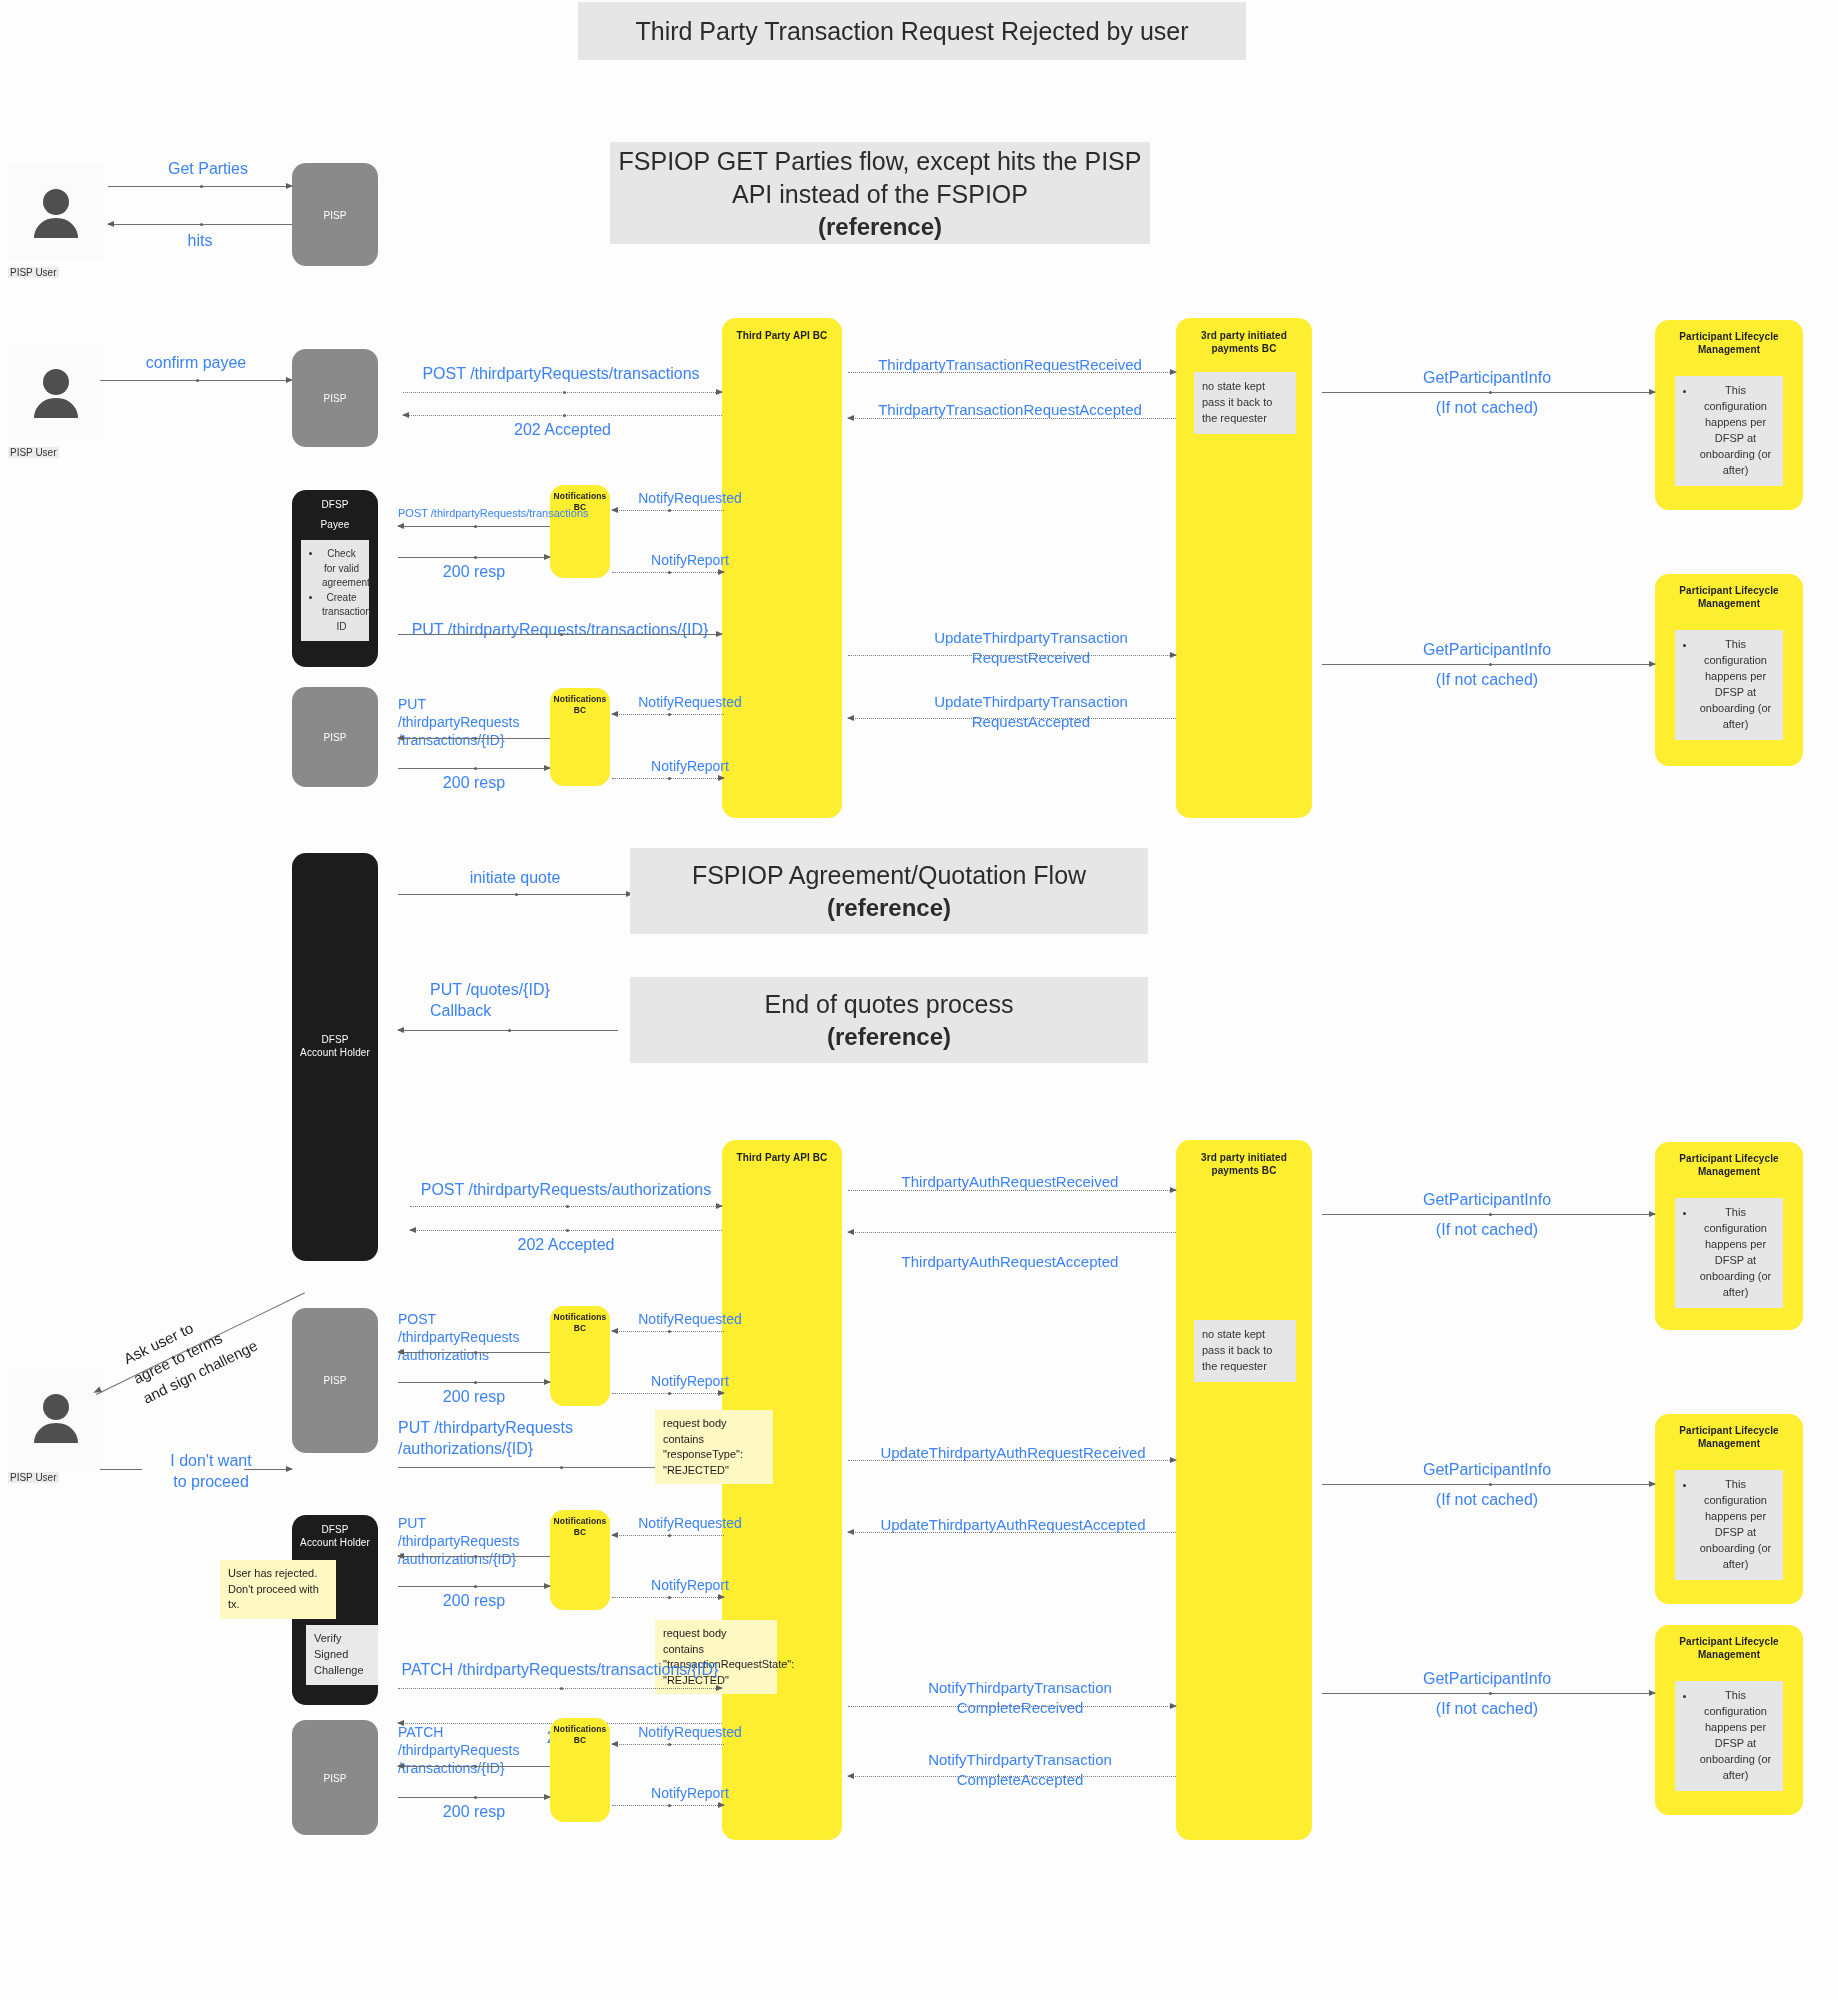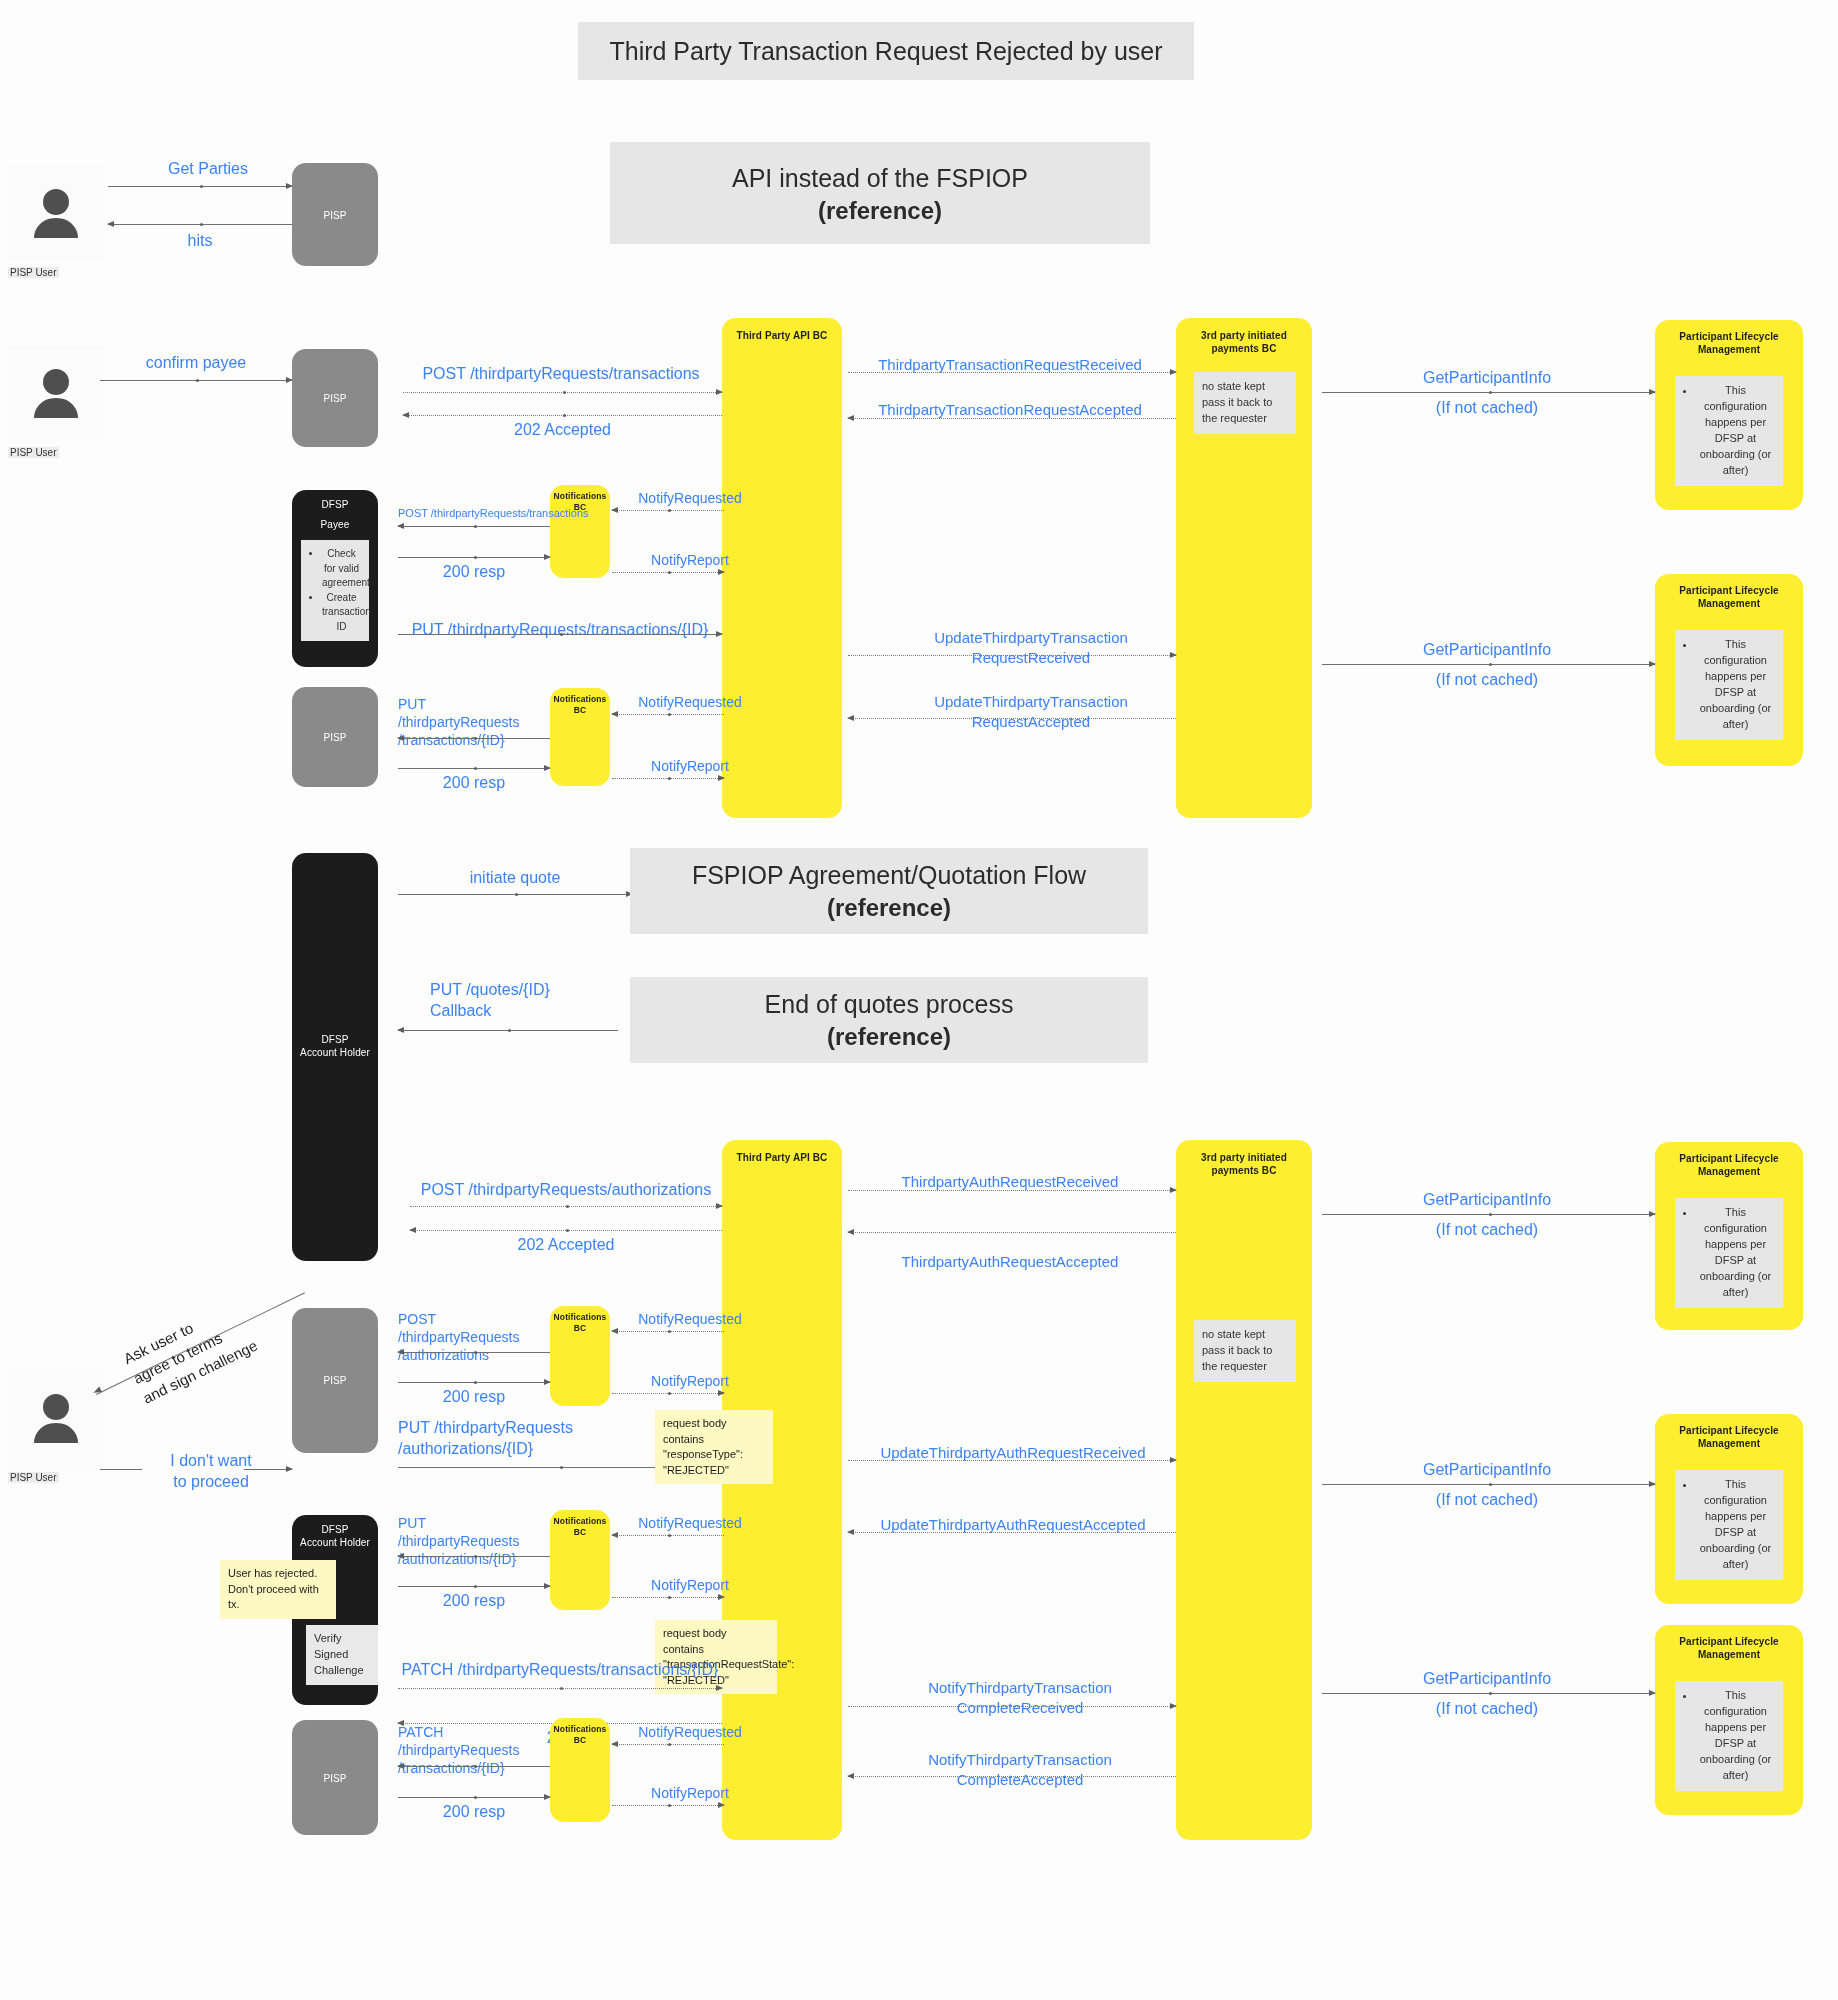--- a/index.html
+++ b/index.html
@@ -150,21 +150,21 @@
     position: absolute;
     border-top: 1px solid #6f6f6f;
     transform-origin: left top;
   }
 </style>
 </head>
 <body>
 
 <div id="canvas">
 
-  <div class="abs banner title-banner" style="left:578px; top:22px; width:616px; height:58px;justify-content:center;">
+  <div class="abs banner title-banner" style="left:578px; top:2px; width:668px; height:58px;justify-content:center;">
     <span>Third Party Transaction Request Rejected by user</span>
   </div>
 
   <div class="actor" style="left:8px; top:165px; width:120px;">
     <div class="plate">
       <svg width="62" height="62" viewBox="0 0 62 62" aria-hidden="true">
         <circle cx="31" cy="20" r="13" fill="#4f4f4f"></circle>
         <path d="M31 36 C16 36 9 47 9 56 L53 56 C53 47 46 36 31 36 Z" fill="#4f4f4f"></path>
       </svg>
     </div>
@@ -183,20 +183,21 @@
   </div>
 
   <div class="arrow left" style="left:108px; top:224px; width:184px;">
     <div class="line"></div>
       <div class="mid"></div>
       <div class="head"></div>
   </div>
   <div class="msg m16" style="left:108px; top:231px; width:184px;">hits</div>
 
   <div class="abs banner" style="left:610px; top:142px; width:540px; height:102px; padding-top:2px;">
+    <span class="l1">FSPIOP GET Parties flow, except hits the PISP</span>
     <span class="l2">API instead of the FSPIOP</span>
     <span class="l3">(reference)</span>
   </div>
 
   <div class="actor" style="left:8px; top:345px; width:120px;">
     <div class="plate">
       <svg width="62" height="62" viewBox="0 0 62 62" aria-hidden="true">
         <circle cx="31" cy="20" r="13" fill="#4f4f4f"></circle>
         <path d="M31 36 C16 36 9 47 9 56 L53 56 C53 47 46 36 31 36 Z" fill="#4f4f4f"></path>
       </svg>

